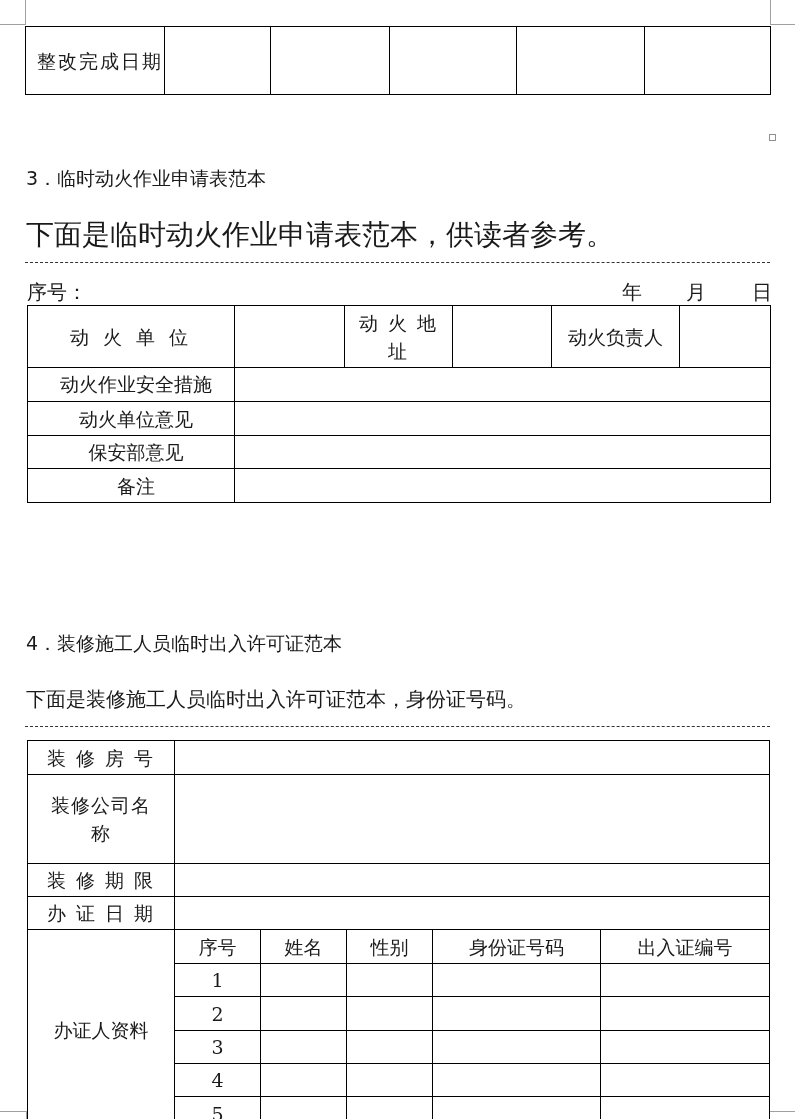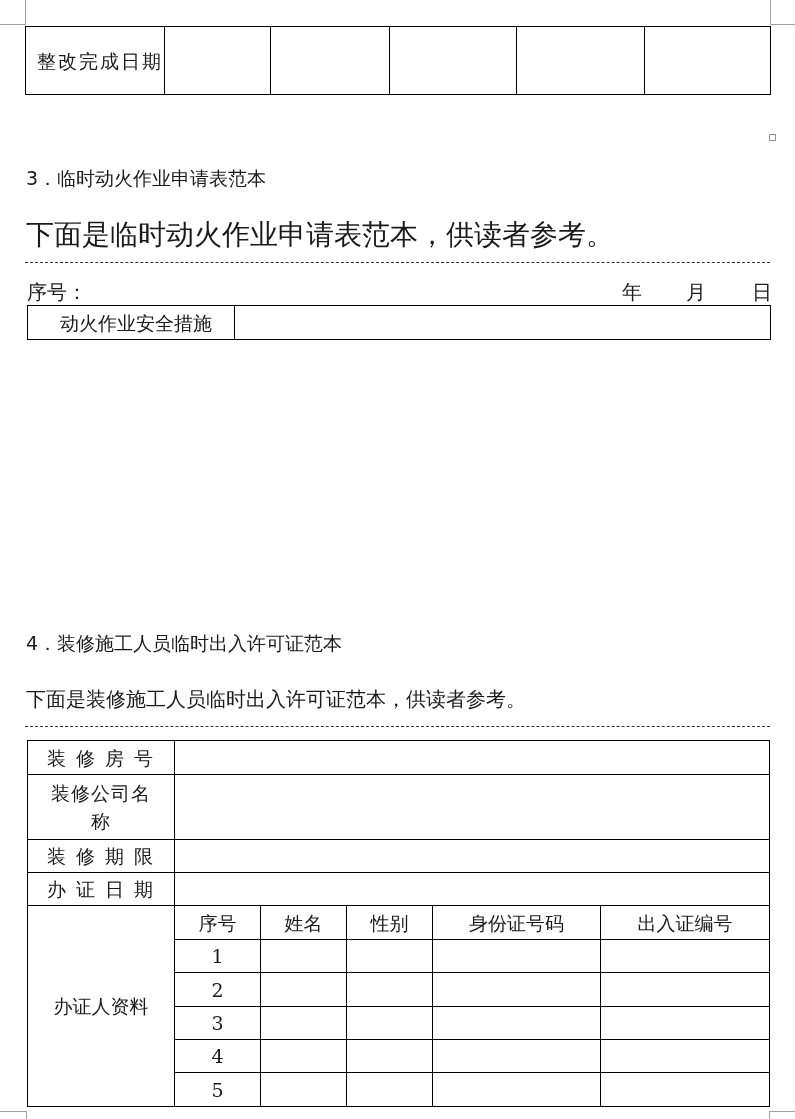--- a/index.html
+++ b/index.html
@@ -61,47 +61,67 @@
 <table style="left:27px;top:305px;width:743px;">
   <colgroup>
     <col style="width:207px">
       <col style="width:110px">
       <col style="width:108px">
       <col style="width:99px">
       <col style="width:128px">
       <col style="width:91px">
   </colgroup>
   <tbody>
+      <tr style="height:62px;">
+    <td class="center spaced" style="letter-spacing:4px;">动 火 单 位</td>
+    <td></td>
+    <td class="center" style="padding:0 10px;letter-spacing:2px;">动 火 地 址</td>
+    <td></td>
+    <td class="center" style="padding:0 14px;">动火负责人</td>
+    <td></td>
+  </tr>
+  <tr style="height:34px;font-family:Liberation Serif, serif;">
+    <td class="left">动火作业安全措施</td>
+    <td colspan="5"></td>
+  </tr>
   <tr style="height:34px;">
-    <td class="left">动火作业安全措施</td>
+    <td class="left">动火单位意见</td>
+    <td colspan="5"></td>
+  </tr>
+  <tr style="height:33px;">
+    <td class="left">保安部意见</td>
+    <td colspan="5"></td>
+  </tr>
+  <tr style="height:34px;">
+    <td class="left">备注</td>
     <td colspan="5"></td>
   </tr>
 </tbody>
   </table>
 
 <div class="heading" style="left:26px;top:630px;text-align:center;">4．装修施工人员临时出入许可证范本</div>
-<div class="heading" style="left:26px;top:686px;font-size:20px;">下面是装修施工人员临时出入许可证范本，供读者参考。</div>
+<div class="heading" style="left:26px;top:686px;font-size:20px;">下面是装修施工人员临时出入许可证范本，身份证号码。</div>
 <div class="dash" style="top:726px;"></div>
 
 <table style="left:27px;top:740px;width:742px;">
   <colgroup>
     <col style="width:147px">
       <col style="width:86px">
       <col style="width:86px">
       <col style="width:86px">
       <col style="width:168px">
       <col style="width:169px">
   </colgroup>
   <tbody>
       <tr style="height:34px;">
     <td class="center" style="letter-spacing:2px;">装 修 房 号</td>
     <td colspan="5"></td>
   </tr>
   <tr style="height:62px;">
-    <td class="center" style="padding:4px 14px;letter-spacing:1px;">装修公司名称</td>
+    <td class="center" style="padding:16px 14px;letter-spacing:1px;">装修公司名称</td>
     <td colspan="5"></td>
   </tr>
   <tr style="height:33px;">
     <td class="center" style="letter-spacing:2px;">装 修 期 限</td>
     <td colspan="5"></td>
   </tr>
   <tr style="height:33px;">
     <td class="center" style="letter-spacing:2px;">办 证 日 期</td>
     <td colspan="5"></td>
   </tr>

